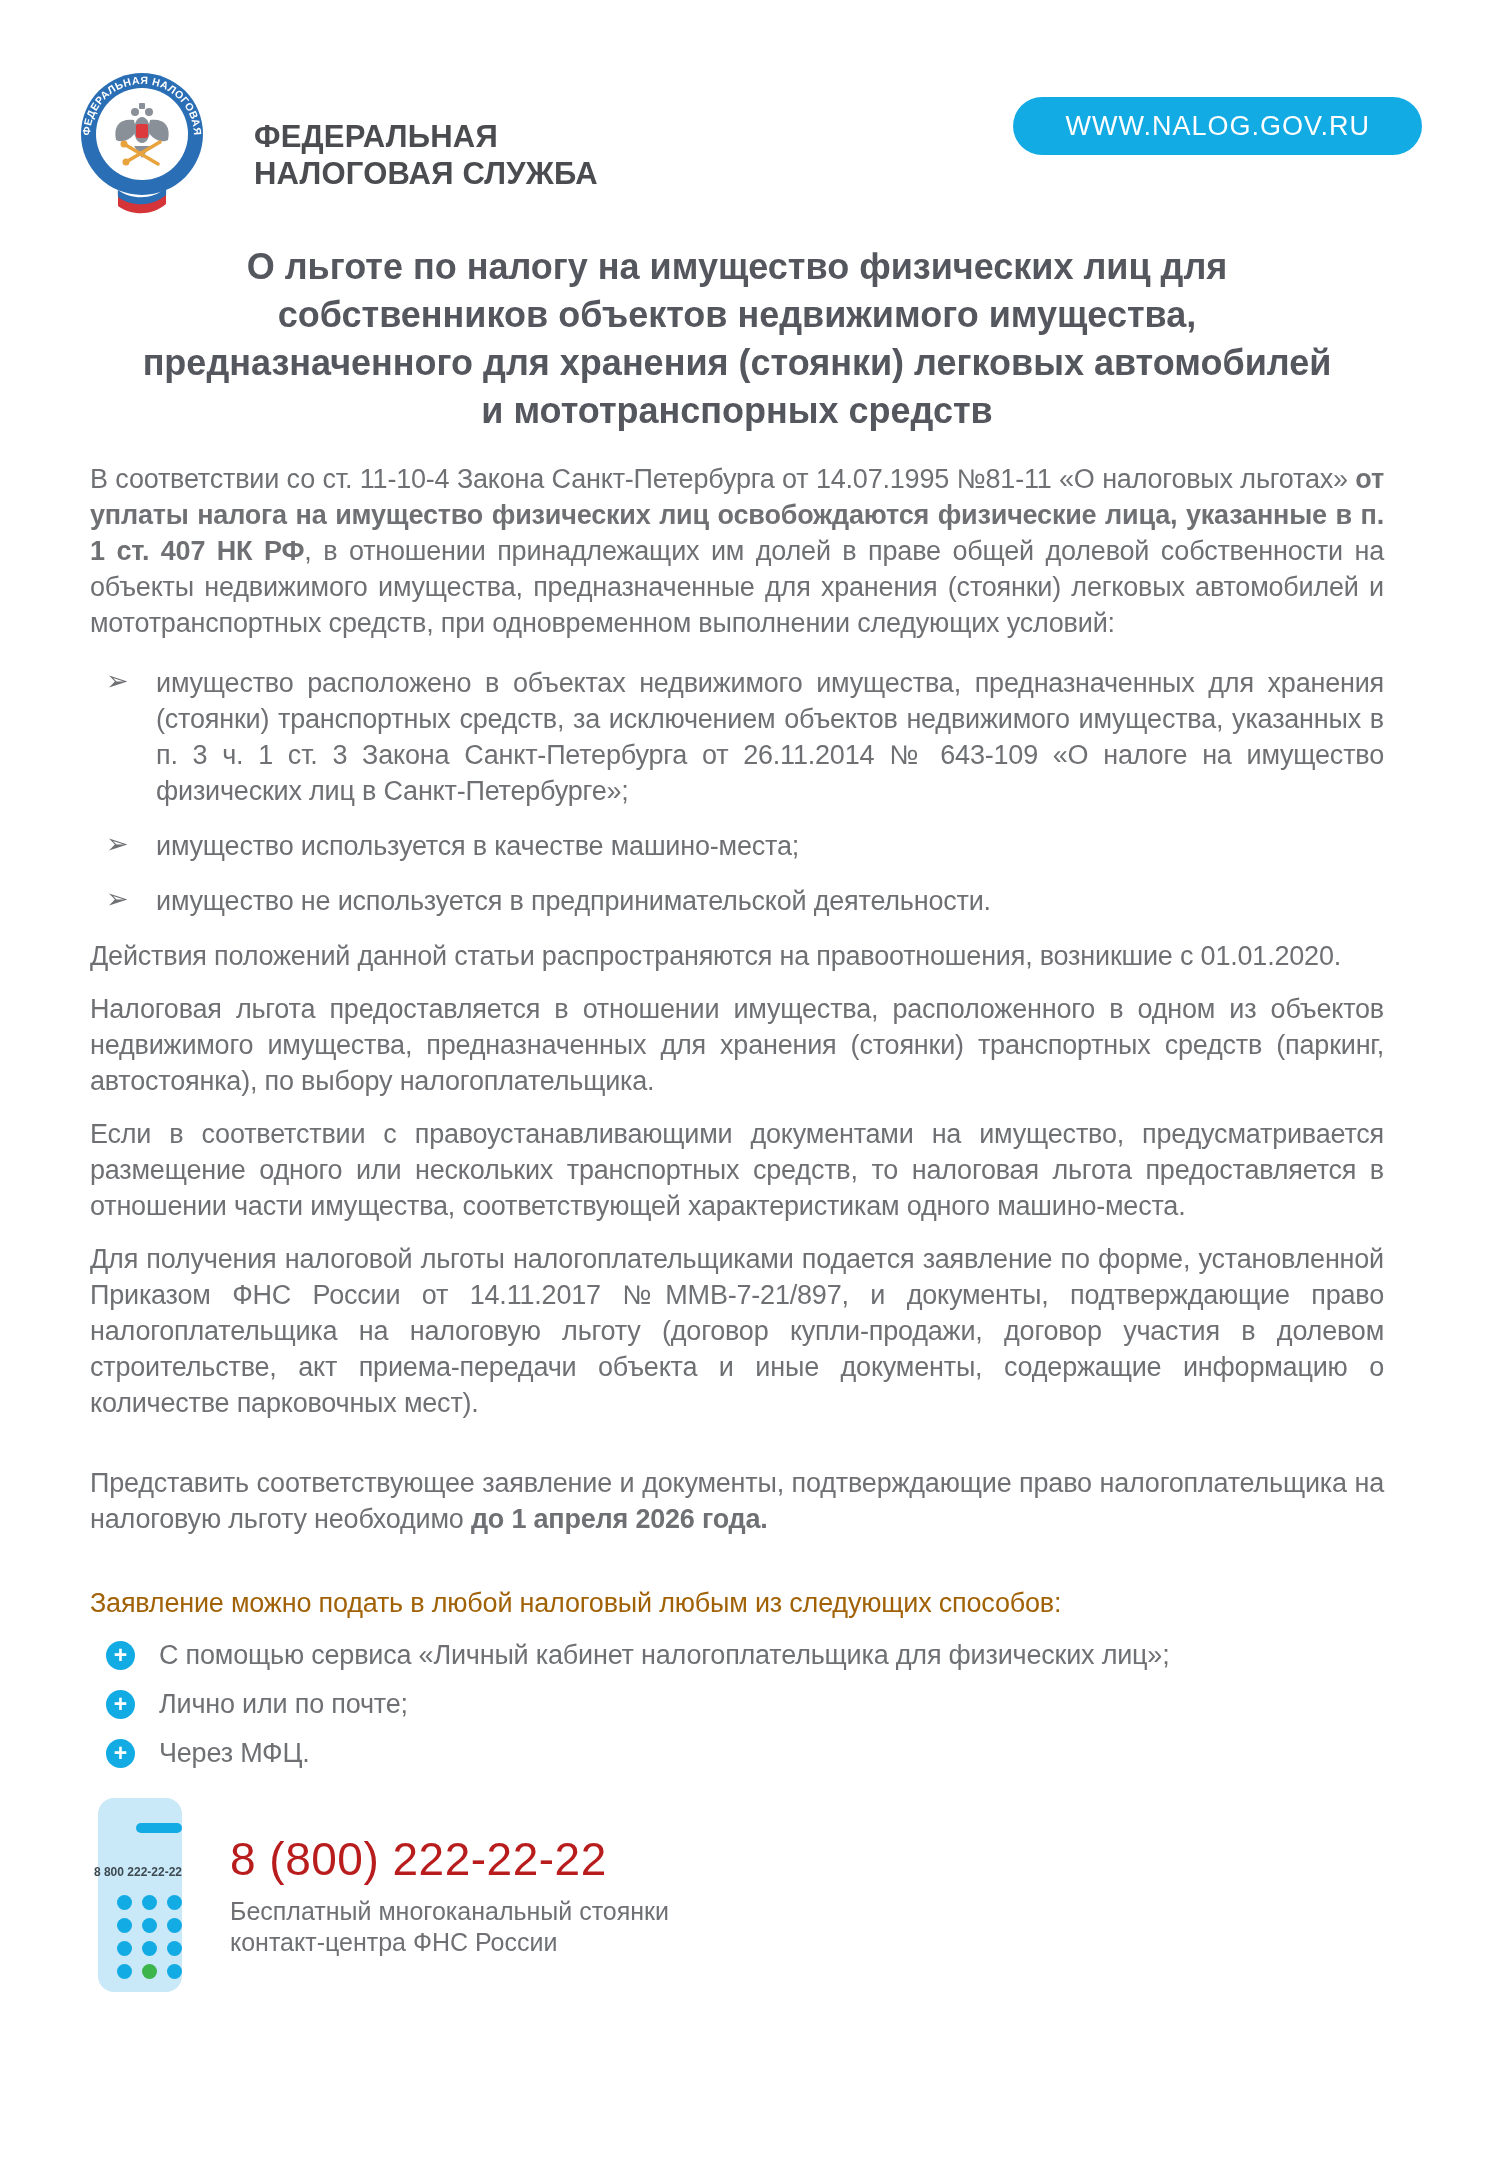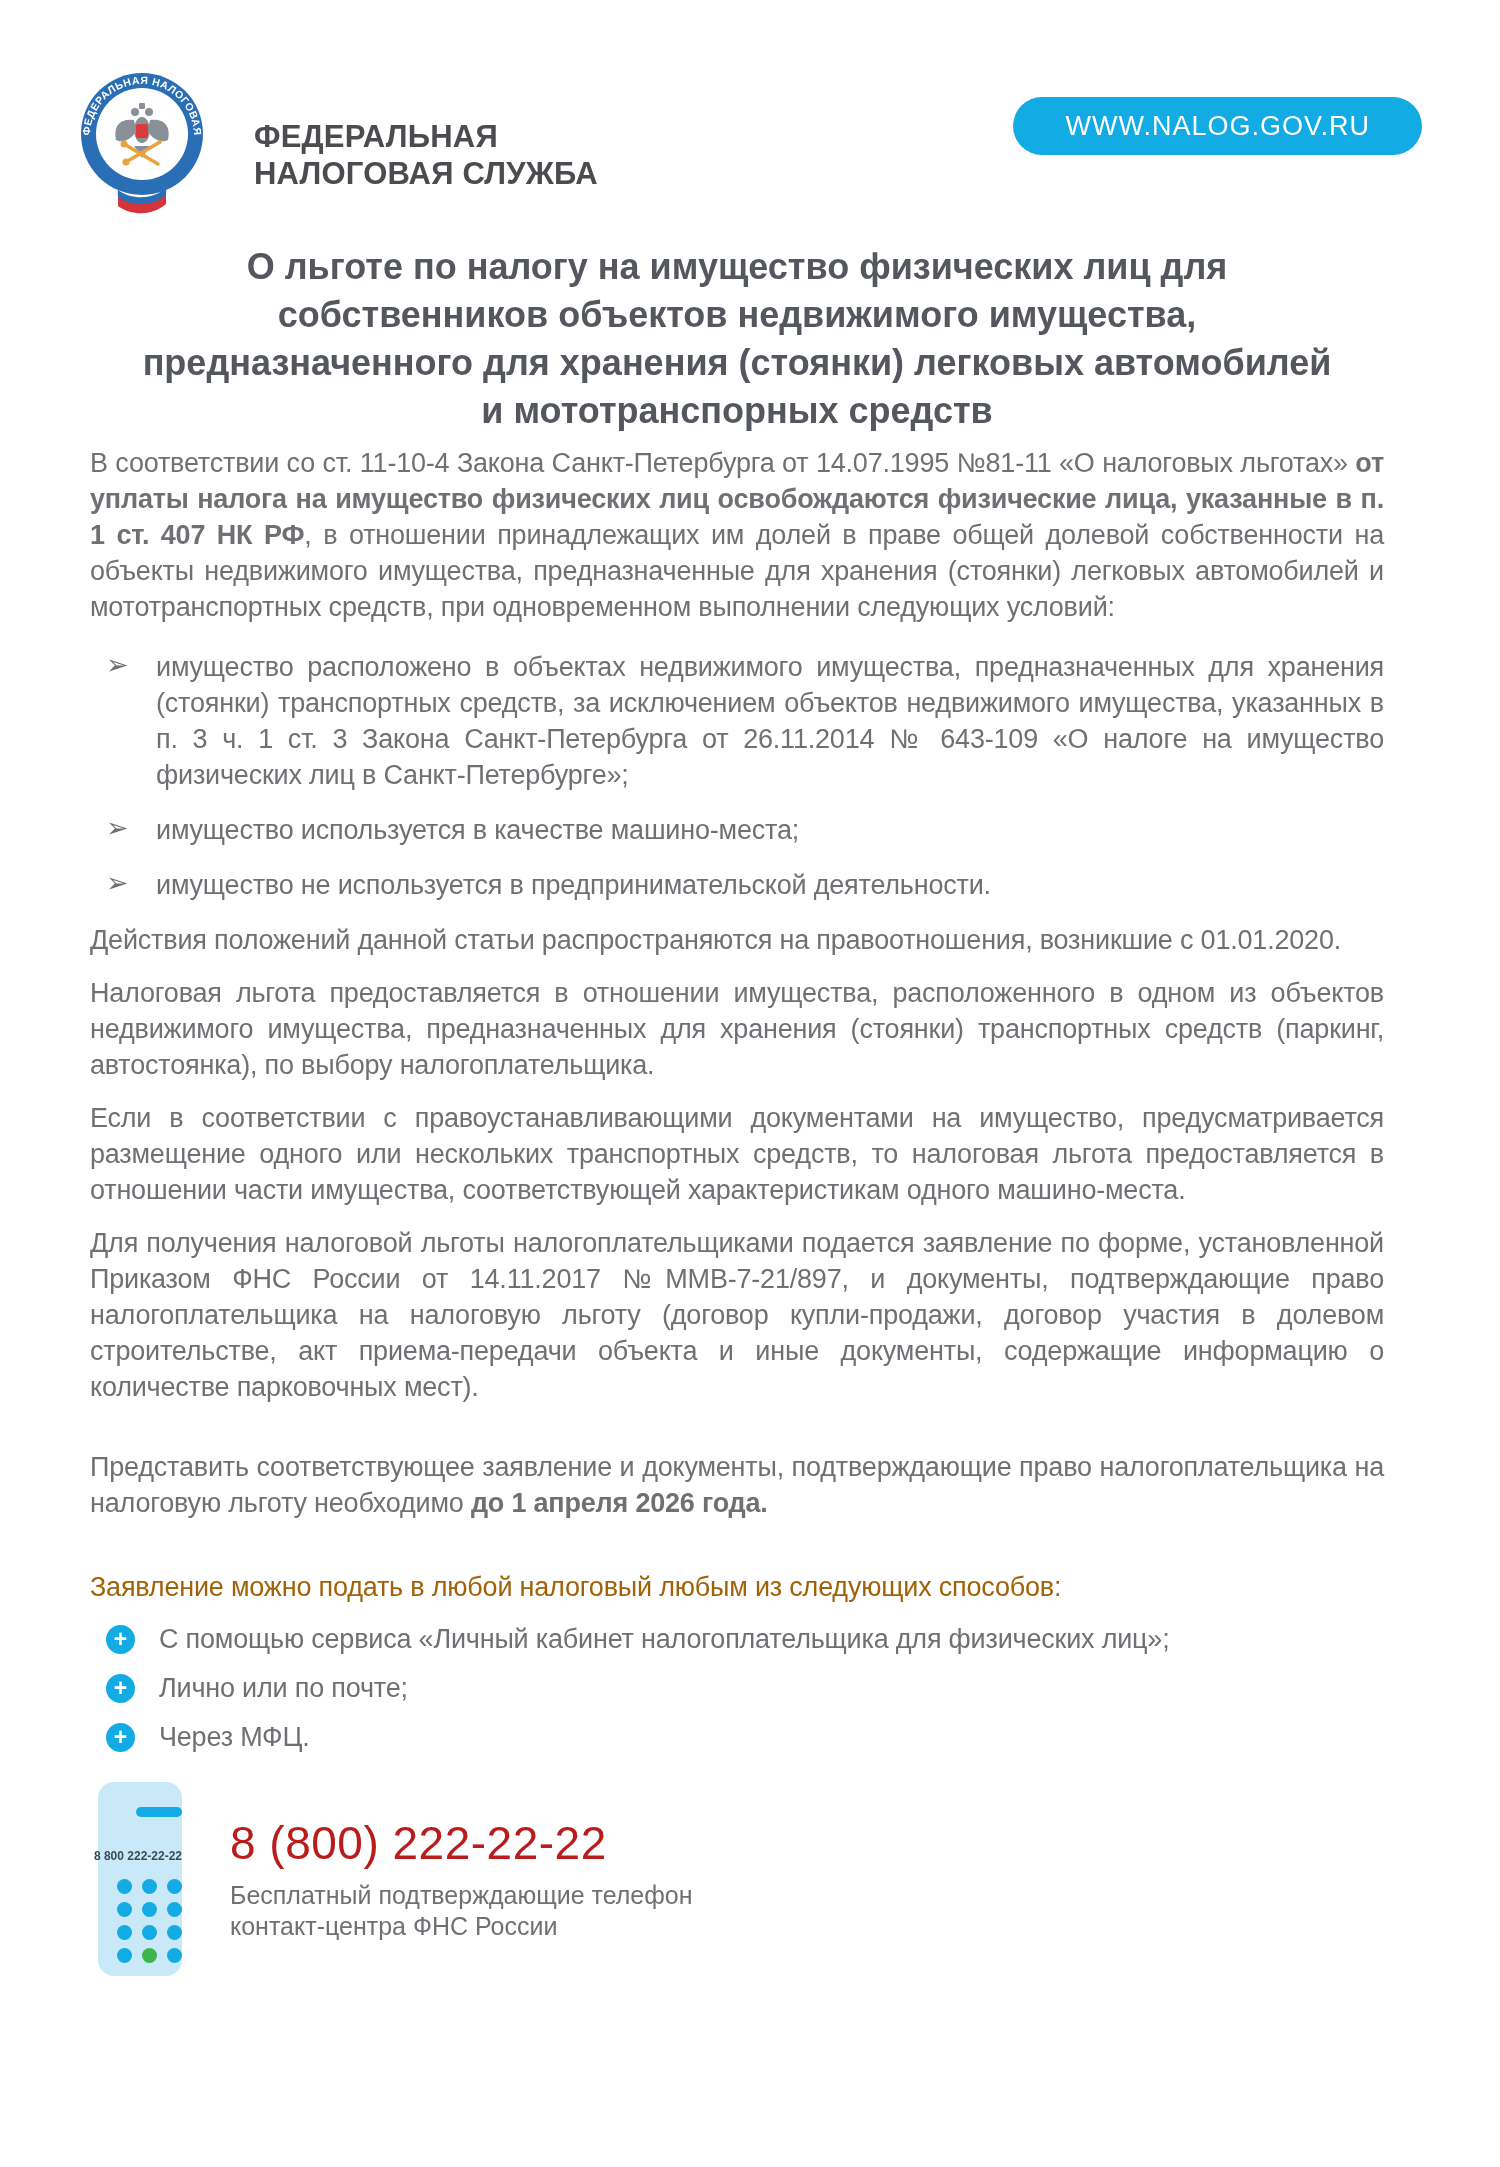--- a/index.html
+++ b/index.html
@@ -28,21 +28,21 @@
   
   .content { padding:243px 116px 0 90px; color:#6E7073; }
   .title-block {
     text-align:center; font-weight:bold;
     font-size:36px; line-height:48px; color:#55575E;
   }
   p.body-p, .cond-text, .deadline-p {
     font-size:27px; line-height:36px; text-align:justify;
     letter-spacing:-0.2px; color:#6E7073;
   }
-  .p-intro { margin-top:10px; }
+  .p-intro { margin-top:26px; }
   .body-p + .body-p { margin-top:17px; }
   .conditions { margin-top:24px; margin-bottom:17px; }
   .cond-item { position:relative; padding-left:66px; margin-bottom:19px; }
   .arrow-marker {
     position:absolute; left:16px; top:0;
     font-size:27px; color:#6E7073;
     font-family:"DejaVu Sans", sans-serif;
   }
   .deadline-p { margin-top:44px; }
   .submission-intro {
@@ -188,20 +188,20 @@
             <div class="dot"></div>
             <div class="dot"></div>
           <div class="dot"></div>
             <div class="dot green"></div>
             <div class="dot"></div>
         </div>
       </div>
       <div class="phone-info">
         <div class="phone-number">8 (800) 222-22-22</div>
         <div class="phone-desc">
-          <div>Бесплатный подтверждающие телефон</div>
+          <div>Бесплатный многоканальный стоянки</div>
           <div>контакт-центра ФНС России</div>
         </div>
       </div>
     </div>
 
   </div>
 </div>
 
 </body></html>

